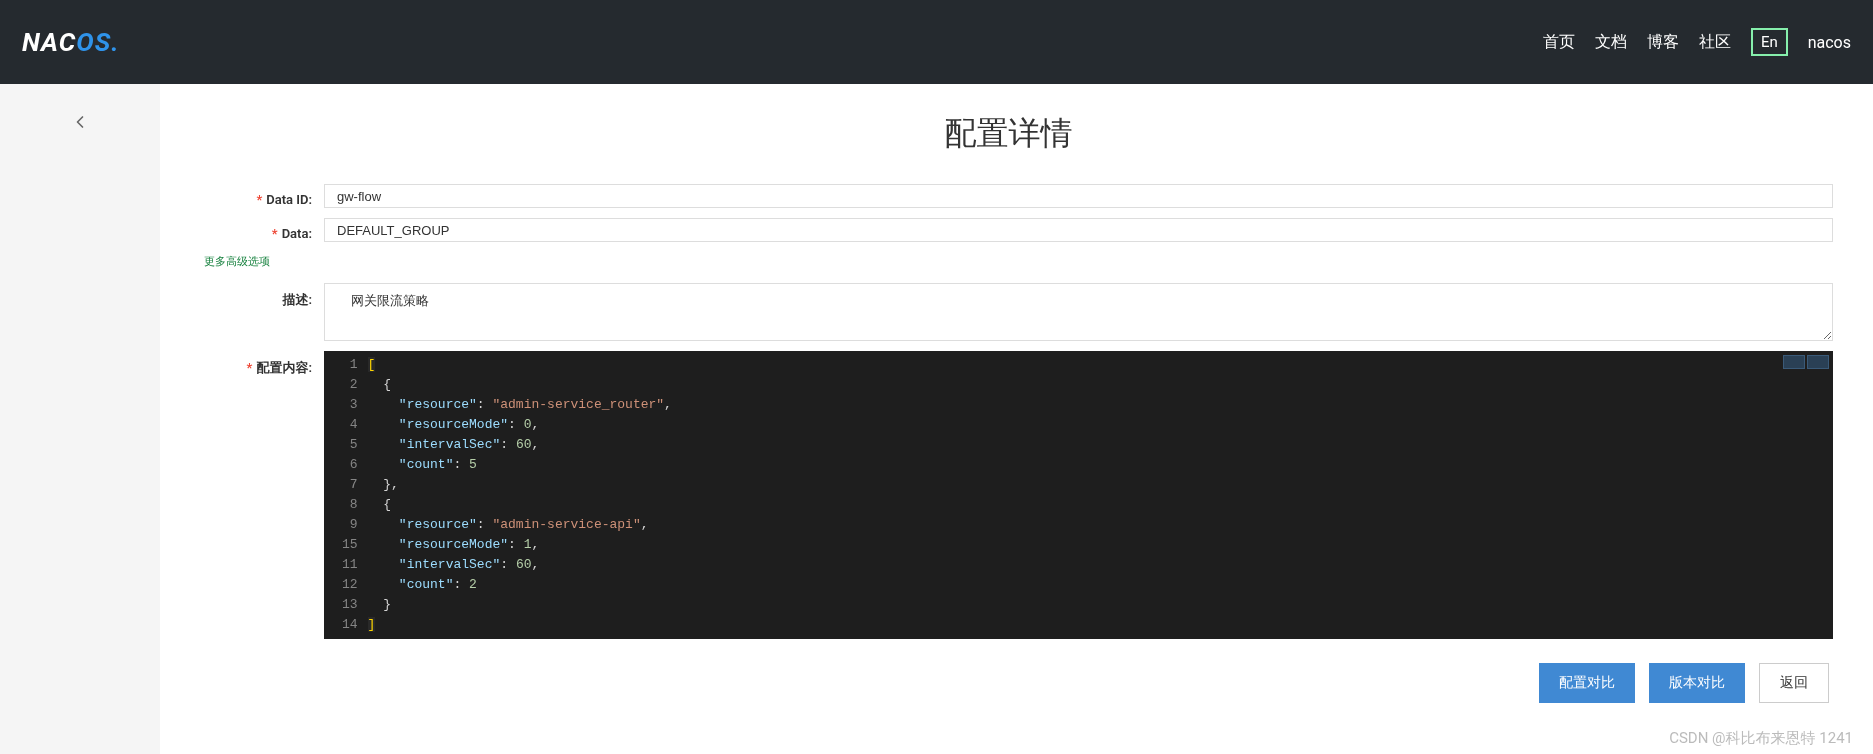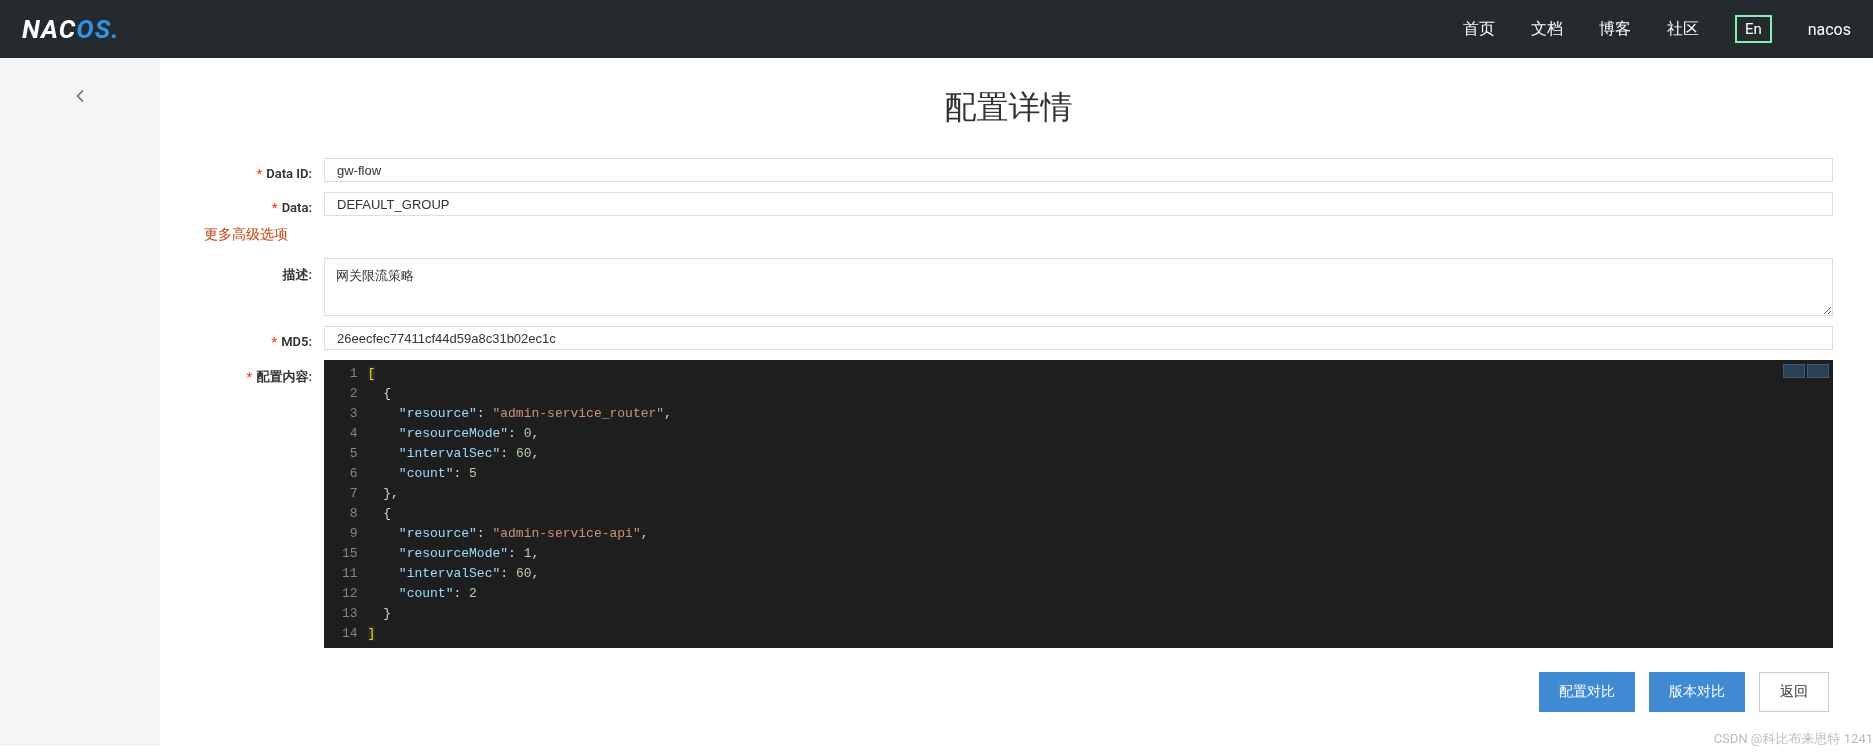--- a/index.html
+++ b/index.html
@@ -9,21 +9,21 @@
     }
     body {
       font-family: -apple-system, BlinkMacSystemFont, "Segoe UI", Roboto, "Helvetica Neue", Arial, sans-serif;
       background: #fff;
       color: #333;
       font-size: 14px;
       width: 1873px;
     }
     .top-nav {
       background: #252a2f;
-      height: 58px;
+      height: 84px;
       display: flex;
       align-items: center;
       justify-content: space-between;
       padding: 0 22px;
     }
     .logo {
       font-size: 26px;
       font-weight: 700;
       color: #fff;
       letter-spacing: 1px;
@@ -31,21 +31,21 @@
     }
     .logo .accent {
       color: #2f93ea;
     }
     .logo .dot {
       color: #2f93ea;
     }
     .nav-links {
       display: flex;
       align-items: center;
-      gap: 36px;
+      gap: 20px;
       margin-left: 32px;
     }
     .nav-links a {
       color: #fff;
       font-size: 16px;
       text-decoration: none;
       cursor: pointer;
     }
     .lang-box {
       border: 2px solid #86efac;
@@ -106,30 +106,30 @@
       border: 1px solid #ddd;
       padding: 8px 12px;
       font-size: 13px;
       color: #333;
       background: #fff;
       height: 24px;
     }
     .form-textarea {
       flex: 1;
       border: 1px solid #ddd;
-      padding: 8px 11px;
+      padding: 8px 26px;
       font-size: 13px;
       color: #333;
       background: #fff;
       min-height: 58px;
       resize: vertical;
     }
     .more-options {
-      color: #c2410c;
-      font-size: 14px;
+      color: #15803d;
+      font-size: 11px;
       margin: 0 0 14px 20px;
       cursor: pointer;
       display: inline-block;
     }
     .code-editor {
       flex: 1;
       background: #1e1e1e;
       min-height: 248px;
       display: flex;
       font-family: Consolas, Monaco, "Courier New", monospace;
@@ -189,23 +189,23 @@
       color: #fff;
     }
     .btn-default {
       background: #fff;
       color: #333;
       border: 1px solid #ccc;
     }
     .watermark {
       position: fixed;
       bottom: 6px;
-      right: 0;
+      right: 20px;
       color: rgba(120,120,120,0.5);
-      font-size: 13px;
+      font-size: 15px;
     }
   </style>
 </head>
 <body>
 
 <div class="top-nav">
   <div class="logo">
     <span>NAC</span><span class="accent">OS</span><span class="dot">.</span>
   </div>
   <div class="nav-links">
@@ -246,26 +246,20 @@
 
     <a class="more-options">更多高级选项</a>
 
     <div class="form-row">
       <div class="form-label">
         <span>描述:</span>
       </div>
       <textarea class="form-textarea" readonly="" style="">网关限流策略</textarea>
     </div>
 
-    <div class="form-row">
-      <div class="form-label">
-        <span class="required">*</span><span>MD5:</span>
-      </div>
-      <input class="form-input" readonly="" value="26eecfec77411cf44d59a8c31b02ec1c" style="">
-    </div>
 
     <div class="form-row">
       <div class="form-label">
         <span class="required">*</span><span>配置内容:</span>
       </div>
       <div class="code-editor">
         <div class="gutter" id="gutter">
             <div>1</div>
             <div>2</div>
             <div>3</div>

